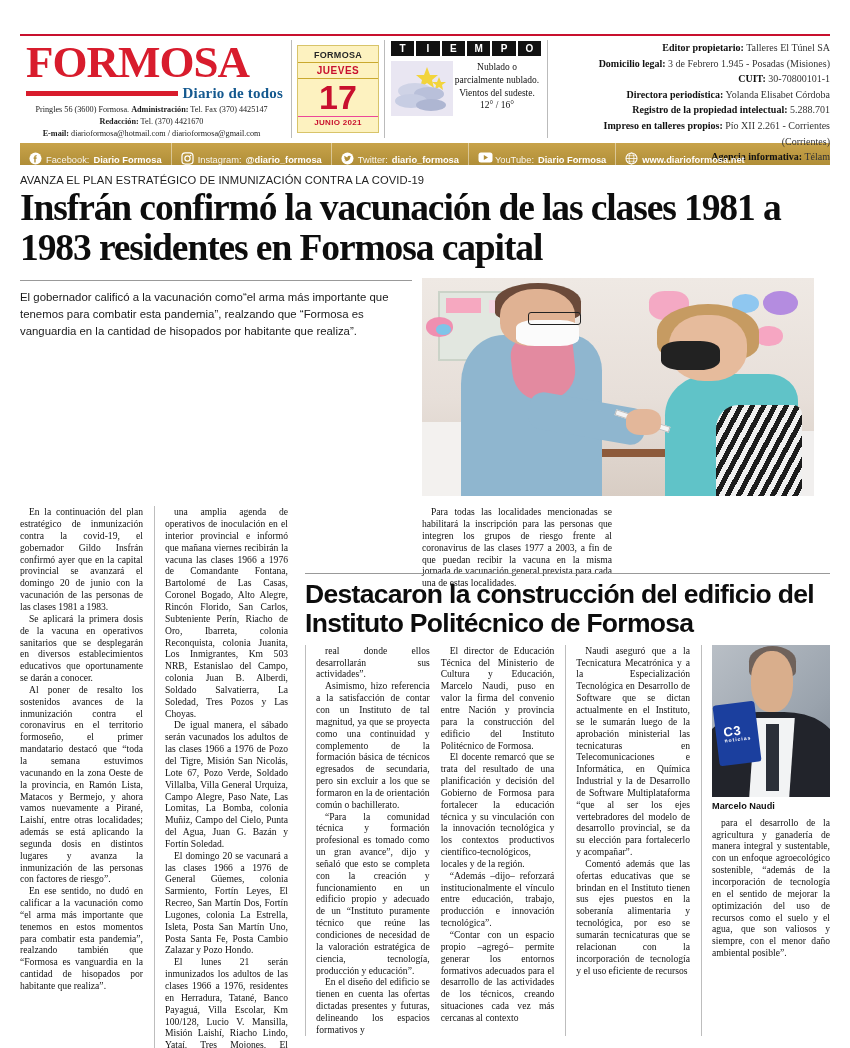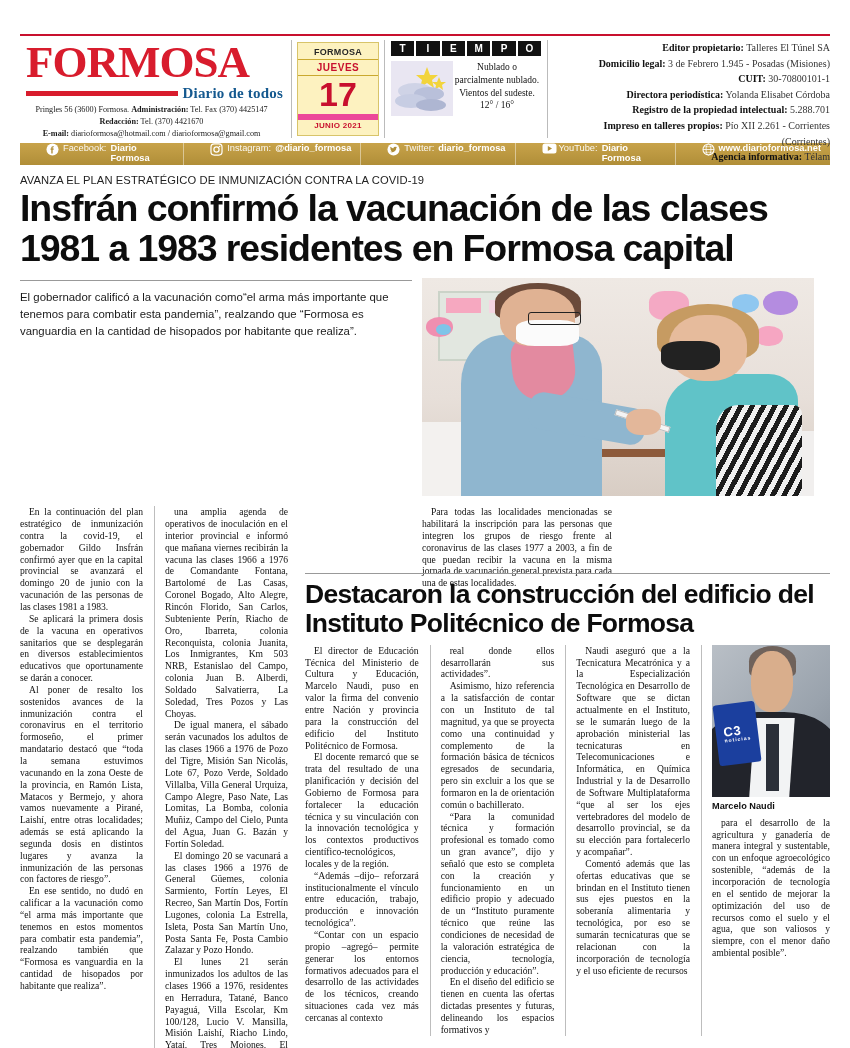--- a/index.html
+++ b/index.html
@@ -14,43 +14,43 @@
   .logo-rule .bar{flex:1;height:5px;background:#d81c2d;}
   .logo-rule .sub{font-size:15px;font-weight:bold;color:#15598f;font-family:"Liberation Serif",serif;margin-left:5px;letter-spacing:.2px;}
   .mh-addr{font-size:8.2px;line-height:1.45;text-align:center;color:#1a1a1a;margin-top:2px;}
   .mh-addr b{font-weight:bold;}
 
   .mh-date{width:92px;border-right:1px solid #bbb;display:flex;align-items:center;justify-content:center;}
   .datebox{background:#fdf2c0;border:1px solid #d8c46a;width:80px;text-align:center;padding:2px 0 3px;}
   .datebox .d1{font-family:"Liberation Sans",sans-serif;font-weight:bold;font-size:9px;color:#262626;letter-spacing:.3px;padding:2px 0;border-bottom:1px solid #caa92f;}
   .datebox .d2{font-family:"Liberation Sans",sans-serif;font-weight:bold;font-size:10px;color:#c8102e;letter-spacing:.5px;padding:2px 0;border-bottom:1px solid #caa92f;}
   .datebox .d3{font-family:"Liberation Sans",sans-serif;font-weight:bold;font-size:34px;color:#c8102e;line-height:1.05;padding:1px 0 0;}
-  .datebox .d4{font-family:"Liberation Sans",sans-serif;font-weight:bold;font-size:8px;color:#c8102e;letter-spacing:.3px;padding:1px 0 2px;border-top:6px solid #ec4899;margin-top:1px;}
+  .datebox .d4{font-family:"Liberation Sans",sans-serif;font-weight:bold;font-size:8px;color:#c8102e;letter-spacing:.3px;padding:1px 0 2px;border-top:1px solid #ec4899;margin-top:1px;}
 
   .mh-weather{width:163px;border-right:1px solid #bbb;padding:0 6px;box-sizing:border-box;}
   .tiempo-bar{display:flex;gap:2px;margin:1px 0 5px;}
   .tiempo-bar span{flex:1;background:#111;color:#fff;font-family:"Liberation Sans",sans-serif;font-weight:bold;font-size:10px;text-align:center;padding:2px 0;}
   .weather-row{display:flex;align-items:flex-start;}
   .wicon{width:62px;height:55px;background:#e9e6f2;flex:0 0 62px;position:relative;overflow:hidden;}
   .wtext{font-size:9.5px;line-height:1.35;text-align:center;flex:1;color:#111;}
 
   .mh-info{flex:1;padding-left:8px;font-size:10px;line-height:1.56;text-align:right;color:#333;}
   .mh-info b{color:#111;}
 
   
   .social{margin-top:5px;height:22px;background:linear-gradient(180deg,#c8a34a 0%,#b08e38 100%);display:flex;align-items:center;color:#fff;font-family:"Liberation Sans",sans-serif;font-size:9.3px;}
-  .soc-item{display:flex;align-items:flex-start;gap:4px;padding:0 9px;height:100%;border-right:1px solid rgba(255,255,255,.45);margin-left:17px;}
+  .soc-item{display:flex;align-items:flex-end;gap:4px;padding:0 9px;height:100%;border-right:1px solid rgba(255,255,255,.45);}
   .soc-item:last-child{border-right:none;}
   .soc-item .lbl{opacity:.92;}
   .soc-item .val{font-weight:bold;}
   .sicon{width:13px;height:13px;flex:0 0 13px;display:inline-block;}
 
   
   .kicker{font-family:"Liberation Sans",sans-serif;font-size:11.2px;letter-spacing:.1px;color:#222;margin:9px 0 2px;}
-  h1.headline{font-family:Liberation Sans, sans-serif;font-weight:bold;font-size:37.5px;line-height:1.07;letter-spacing:-1.1px;margin:0 0 10px;color:#0d0d0d;}
+  h1.headline{font-family:Liberation Serif, serif;font-weight:bold;font-size:37.5px;line-height:1.07;letter-spacing:-1.1px;margin:0 0 10px;color:#0d0d0d;}
   .rule-thin{border-top:1px solid #999;margin:2px 0 8px;}
 
   
   .lead{width:392px;font-family:"Liberation Sans",sans-serif;font-size:11.4px;line-height:1.5;color:#1a1a1a;}
 
   
   .top-wrap{display:flex;gap:10px;margin-top:10px;}
   .cols3{width:392px;display:flex;gap:11px;}
   .col{width:123px;}
   .col p{margin:0;text-align:justify;font-size:9.6px;line-height:1.235;text-indent:9px;hyphens:auto;}
@@ -294,31 +294,31 @@
         </div>
       </div>
     </div>
   </div>
 
   <div class="story2" style="position:absolute;left:305px;top:523px;width:525px;">
     <div class="rule-top2"></div>
     <h2 class="headline2">Destacaron la construcción del edificio del Instituto Politécnico de Formosa</h2>
 
     <div class="cols4">
+      <div class="col4 col-divider" style="padding-left:10px;">
+        <p class="first">real donde ellos desarrollarán sus actividades”.</p>
+        <p>Asimismo, hizo referencia a la satisfacción de contar con un Instituto de tal magnitud, ya que se proyecta como una continuidad y complemento de la formación básica de técnicos egresados de secundaria, pero sin excluir a los que se formaron en la de orientación común o bachillerato.</p>
+        <p>“Para la comunidad técnica y formación profesional es tomado como un gran avance”, dijo y señaló que esto se completa con la creación y funcionamiento en un edificio propio y adecuado de un “Instituto puramente técnico que reúne las condiciones de necesidad de la valoración estratégica de ciencia, tecnología, producción y educación”.</p>
+        <p>En el diseño del edificio se tienen en cuenta las ofertas dictadas presentes y futuras, delineando los espacios formativos y</p>
+      </div>
       <div class="col4">
         <p class="first">El director de Educación Técnica del Ministerio de Cultura y Educación, Marcelo Naudi, puso en valor la firma del convenio entre Nación y provincia para la construcción del edificio del Instituto Politécnico de Formosa.</p>
         <p>El docente remarcó que se trata del resultado de una planificación y decisión del Gobierno de Formosa para fortalecer la educación técnica y su vinculación con la innovación tecnológica y los contextos productivos científico-tecnológicos, locales y de la región.</p>
         <p>“Además –dijo– reforzará institucionalmente el vínculo entre educación, trabajo, producción e innovación tecnológica”.</p>
         <p>“Contar con un espacio propio –agregó– permite generar los entornos formativos adecuados para el desarrollo de las actividades de los técnicos, creando situaciones cada vez más cercanas al contexto</p>
-      </div>
-      <div class="col4 col-divider" style="padding-left:10px;">
-        <p class="first">real donde ellos desarrollarán sus actividades”.</p>
-        <p>Asimismo, hizo referencia a la satisfacción de contar con un Instituto de tal magnitud, ya que se proyecta como una continuidad y complemento de la formación básica de técnicos egresados de secundaria, pero sin excluir a los que se formaron en la de orientación común o bachillerato.</p>
-        <p>“Para la comunidad técnica y formación profesional es tomado como un gran avance”, dijo y señaló que esto se completa con la creación y funcionamiento en un edificio propio y adecuado de un “Instituto puramente técnico que reúne las condiciones de necesidad de la valoración estratégica de ciencia, tecnología, producción y educación”.</p>
-        <p>En el diseño del edificio se tienen en cuenta las ofertas dictadas presentes y futuras, delineando los espacios formativos y</p>
       </div>
       <div class="col4 col-divider" style="padding-left:10px;">
         <p>Naudi aseguró que a la Tecnicatura Mecatrónica y a la Especialización Tecnológica en Desarrollo de Software que se dictan actualmente en el Instituto, se le sumarán luego de la aprobación ministerial las tecnicaturas en Telecomunicaciones e Informática, en Química Industrial y la de Desarrollo de Software Multiplataforma “que al ser los ejes vertebradores del modelo de desarrollo provincial, se da su elección para fortalecerlo y acompañar”.</p>
         <p>Comentó además que las ofertas educativas que se brindan en el Instituto tienen sus ejes puestos en la soberanía alimentaria y tecnológica, por eso se sumarán tecnicaturas que se relacionan con la incorporación de tecnología y el uso eficiente de recursos</p>
       </div>
       <div class="col4 col-divider" style="padding-left:10px;">
         <div class="photo2">
           <div class="p2-bg"></div>
           <div class="p2-suit"></div>
           <div class="p2-shirt"></div>

